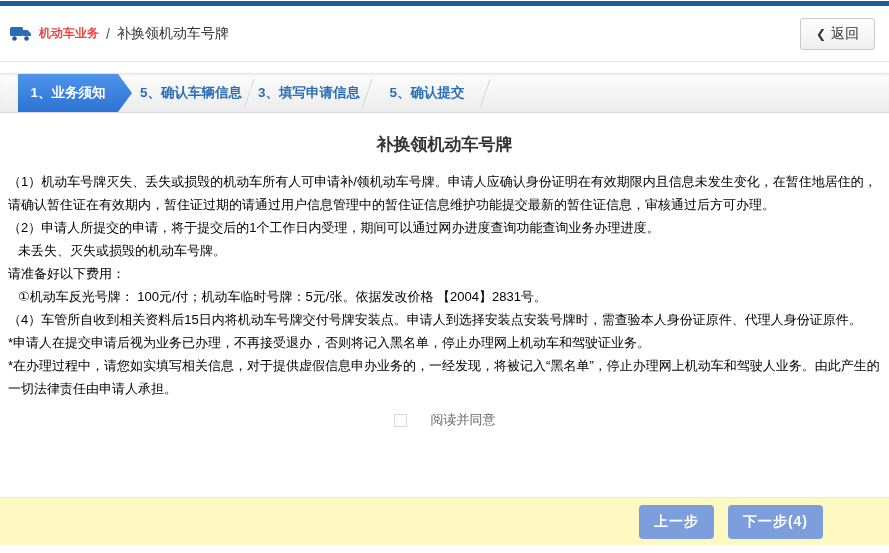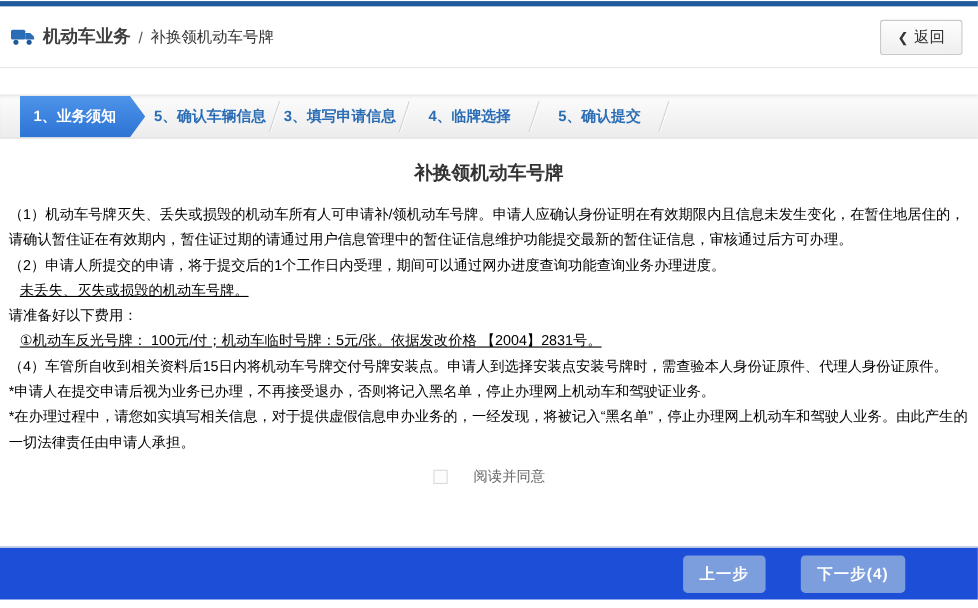--- a/index.html
+++ b/index.html
@@ -14,35 +14,35 @@
   .topbar { height:6px; background:#1f5a9d; border-top:1px solid #fff; }
 
   
   .header {
     height:56px; background:#fff; border-bottom:1px solid #e6e6e6;
     display:flex; align-items:center; justify-content:space-between;
     padding:0 10px 0 10px;
   }
   .breadcrumb { display:flex; align-items:center; gap:7px; }
   .truck-icon { display:inline-flex; align-items:center; }
-  .bc-section { color:#404040; font-size:16px; font-weight:bold; }
+  .bc-section { color:#ef4444; font-size:12px; font-weight:bold; }
   .bc-sep { color:#555; font-size:14px; }
   .bc-page { color:#333; font-size:14px; }
   .back-btn {
     cursor:pointer; border:1px solid #c9c9c9; border-radius:3px;
     background:linear-gradient(#fdfdfd,#efefef);
     color:#333; font-size:14px; padding:6px 15px;
     display:flex; align-items:center; gap:5px;
     font-family:inherit; margin-right:4px;
   }
   .back-btn .chev { font-size:12px; font-weight:bold; color:#333; }
 
   
   .steps {
-    margin-top:24px; height:40px; width:100%;
+    margin-top:11px; height:40px; width:100%;
     background:linear-gradient(#fcfcfc,#ececec);
     border-top:1px solid #e3e3e3; border-bottom:1px solid #d9d9d9;
     box-shadow:inset 0 2px 2px rgba(0,0,0,0.04);
     display:flex; align-items:stretch;
   }
   .step {
     display:flex; align-items:center; justify-content:center;
     font-size:13.5px; font-weight:bold; cursor:pointer; position:relative;
   }
   .step.active {
@@ -55,39 +55,39 @@
   .step.inactive::after {
     content:""; position:absolute; right:0; top:5px; bottom:5px; width:1px;
     background:#d2d2d2; transform:skewX(-18deg);
     box-shadow:1px 0 0 #fdfdfd;
   }
 
   
   .content { padding:12px 8px 0 8px; }
   .page-title { text-align:center; font-size:17px; font-weight:bold; color:#333; margin:8px 0 14px 0; }
   .para { font-size:13px; color:#000000; line-height:23px; }
-  .para.indent1 { padding-left:10px;text-decoration:underline; }
+  .para.indent1 { padding-left:10px; }
 
   
   .agree-row {
     margin-top:8px; height:24px;
     display:flex; align-items:center; justify-content:center; gap:24px;
   }
   .checkbox {
     width:13px; height:13px; border:1px solid #d9d9d9; background:#fdfdfd;
     display:inline-block; cursor:pointer;
   }
   .agree-label { font-size:13px; color:#666; cursor:pointer; }
 
   
   .footer {
     margin-top:auto; margin-bottom:8px; height:48px;
-    background:#1d4ed8; border-top:1px solid #e5e5e5;
+    background:#fef9c3; border-top:1px solid #e5e5e5;
     display:flex; align-items:center; justify-content:flex-end;
-    gap:32px; padding-right:66px;
+    gap:14px; padding-right:66px;
   }
   .btn {
     background:#7d9edc; color:#fff; border:none; border-radius:4px;
     font-size:14px; font-weight:bold; padding:8px 15px; cursor:pointer;
     font-family:inherit; letter-spacing:1px;
   }
 </style>
 </head>
 <body>
 
@@ -119,23 +119,20 @@
     <div class="step active">
       <span>1、业务须知</span>
     </div>
     <div class="step inactive">
       <span>5、确认车辆信息</span>
     </div>
     <div class="step inactive">
       <span>3、填写申请信息</span>
     </div>
     <div class="step inactive">
-      <span>4、临牌选择</span>
-    </div>
-    <div class="step inactive">
       <span>5、确认提交</span>
     </div>
   </div>
 
   <div class="content">
     <h1 class="page-title">补换领机动车号牌</h1>
     <p class="para">（1）机动车号牌灭失、丢失或损毁的机动车所有人可申请补/领机动车号牌。申请人应确认身份证明在有效期限内且信息未发生变化，在暂住地居住的，请确认暂住证在有效期内，暂住证过期的请通过用户信息管理中的暂住证信息维护功能提交最新的暂住证信息，审核通过后方可办理。</p>
     <p class="para">（2）申请人所提交的申请，将于提交后的1个工作日内受理，期间可以通过网办进度查询功能查询业务办理进度。</p>
     <p class="para indent1">未丢失、灭失或损毁的机动车号牌。</p>
     <p class="para">请准备好以下费用：</p>

